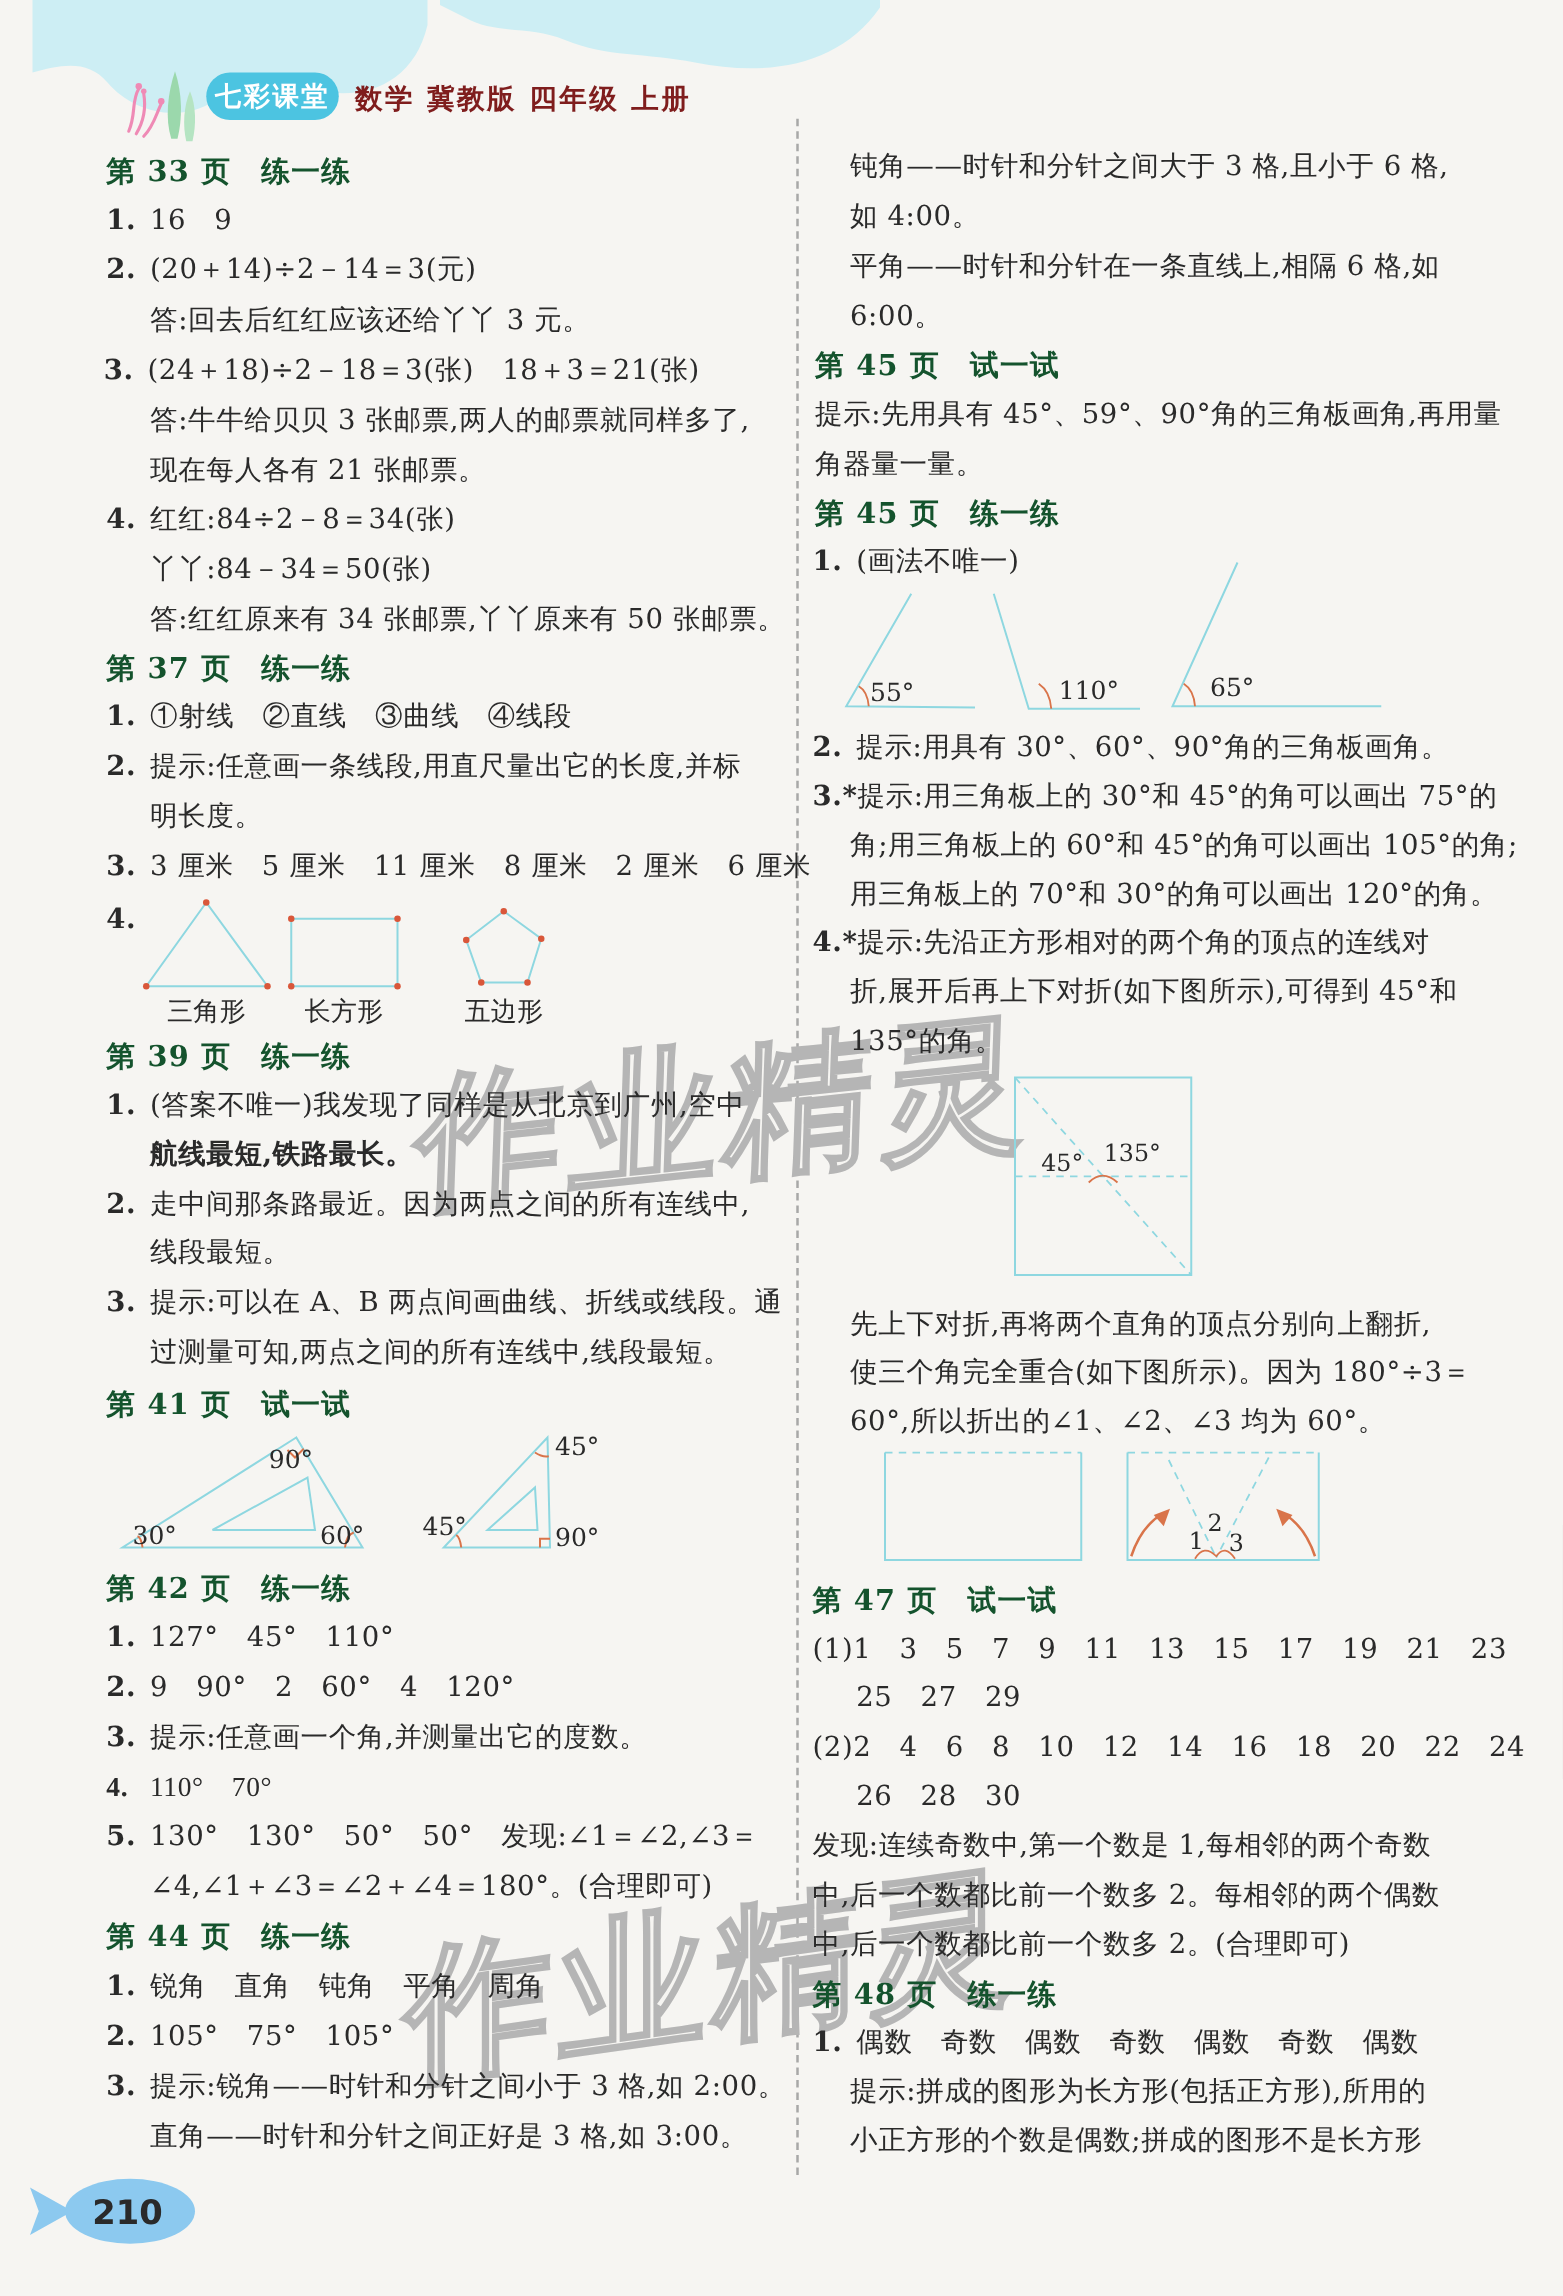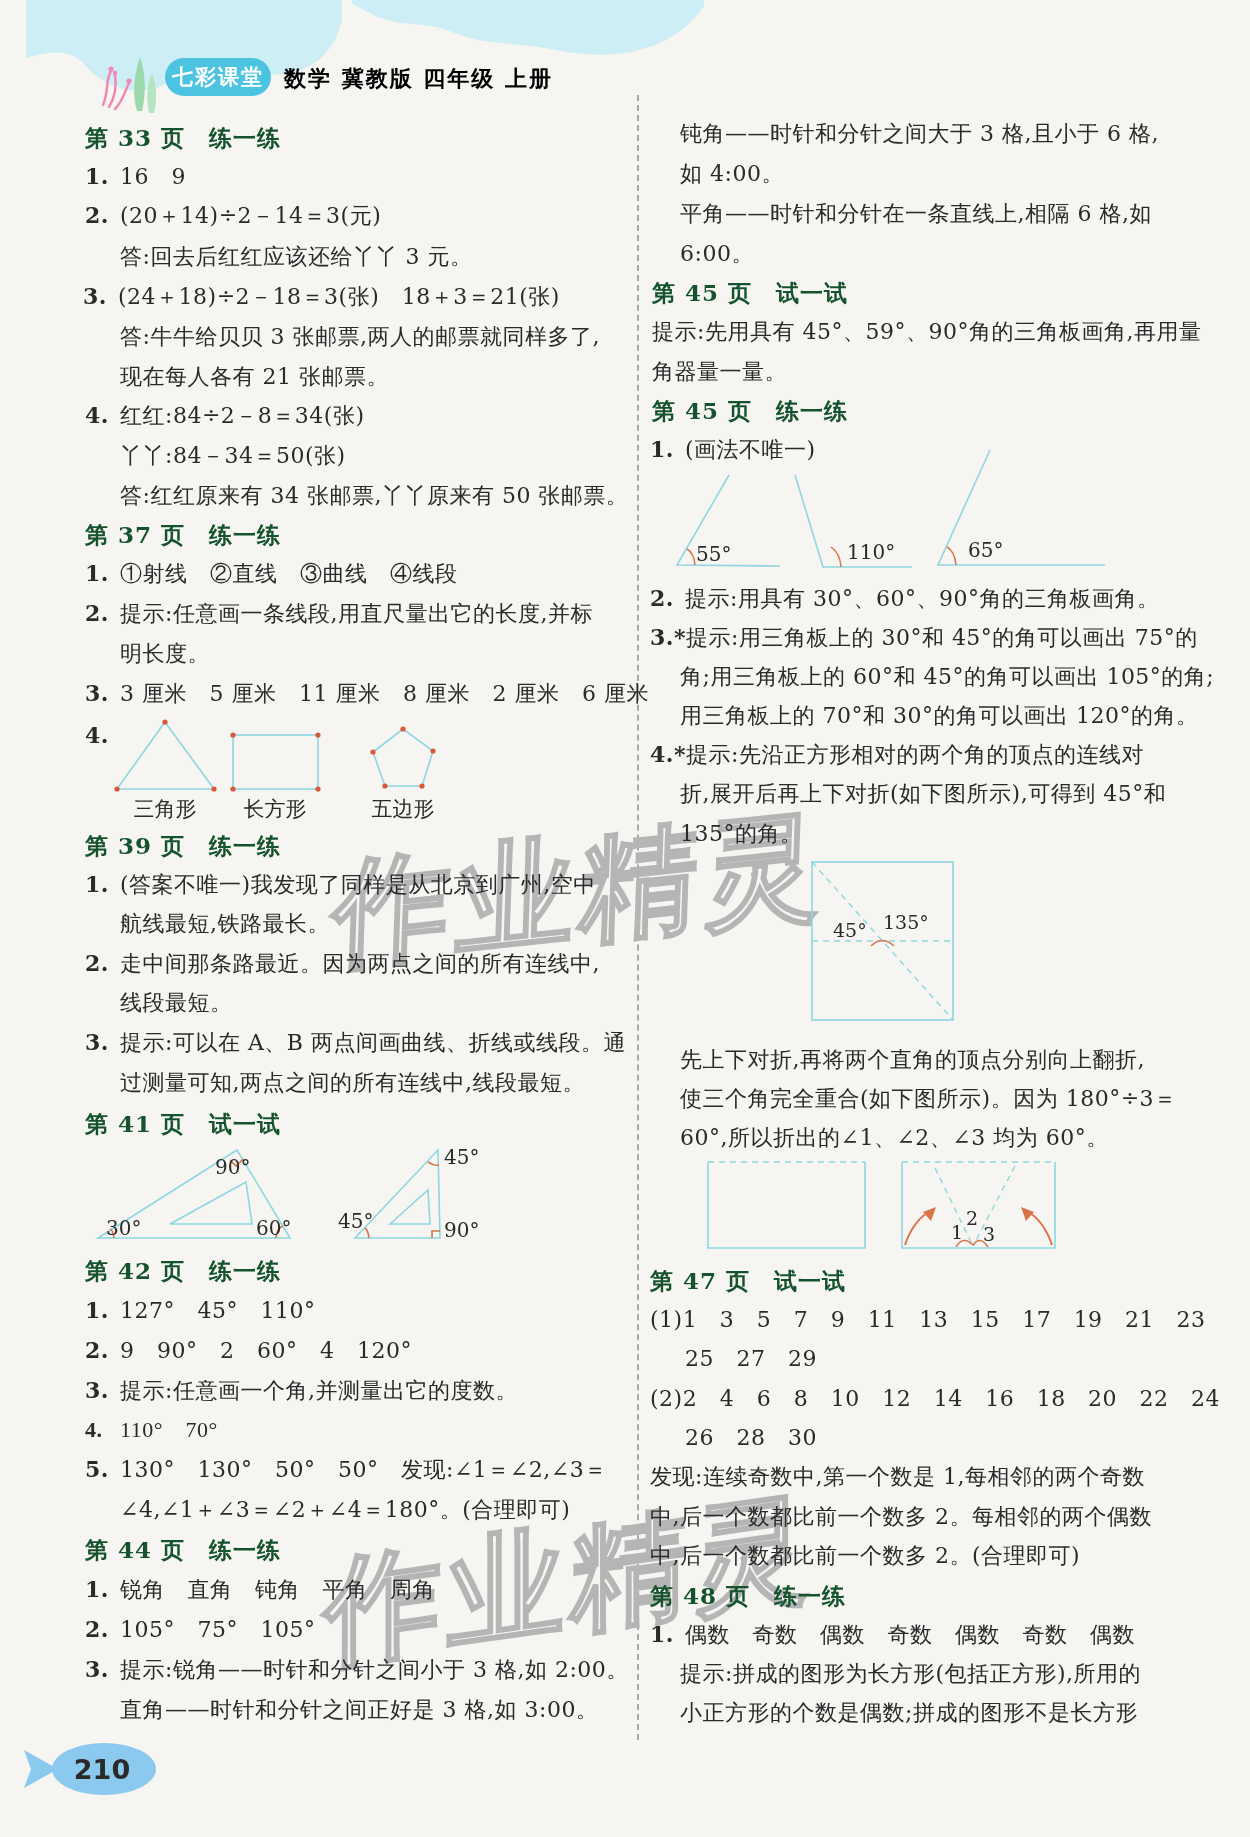--- a/index.html
+++ b/index.html
@@ -26,21 +26,21 @@
   .badge{
     position:absolute;left:165px;top:58px;width:106px;height:38px;
     background:#4cc4e1;border-radius:19px;
     display:flex;align-items:center;justify-content:center;
     color:#ffffff;font-family:"DejaVu Sans",sans-serif;
     font-weight:bold;font-size:21px;letter-spacing:2px;
   }
   .booktitle{
     position:absolute;left:284px;top:64px;
     font-family:"DejaVu Sans",sans-serif;
-    font-weight:bold;font-size:22px;color:#000000;letter-spacing:2px;
+    font-weight:bold;font-size:22px;color:#7f1d1d;letter-spacing:2px;
   }
   .divider{
     position:absolute;left:637px;top:95px;height:1645px;width:0;
     border-left:2px dashed #8f8f8f;opacity:.75;
   }
   svg text{font-family:"DejaVu Serif",serif;fill:#2a2a2a;}
   .wm{position:absolute;pointer-events:none;}
   .wm text{
     font-family:"DejaVu Sans",sans-serif;
     font-weight:bold;
@@ -96,21 +96,21 @@
       <div class="line" style="left: 120px; top: 442px;">丫丫:84－34＝50(张)</div>
       <div class="line" style="left: 120px; top: 482px;">答:红红原来有 34 张邮票,丫丫原来有 50 张邮票。</div>
       <div class="line bold" style="left: 85px; top: 521px;">第 37 页　练一练</div>
       <div class="line" style="left: 85px; top: 560px;"><span class="num">1.</span>①射线　②直线　③曲线　④线段</div>
       <div class="line" style="left: 85px; top: 600px;"><span class="num">2.</span>提示:任意画一条线段,用直尺量出它的长度,并标</div>
       <div class="line" style="left: 120px; top: 640px;">明长度。</div>
       <div class="line" style="left: 85px; top: 680px;"><span class="num">3.</span>3 厘米　5 厘米　11 厘米　8 厘米　2 厘米　6 厘米</div>
       <div class="line" style="left: 85px; top: 722px;"><span class="num">4.</span></div>
       <div class="line bold" style="left: 85px; top: 832px;">第 39 页　练一练</div>
       <div class="line" style="left: 85px; top: 871px;"><span class="num">1.</span>(答案不唯一)我发现了同样是从北京到广州,空中</div>
-      <div class="line" style="left: 120px; top: 910px;">航线最短,铁路最长。</div>
+      <div class="line" style="left: 120px; top: 910px; font-weight: bold;">航线最短,铁路最长。</div>
       <div class="line" style="left: 85px; top: 950px;"><span class="num">2.</span>走中间那条路最近。因为两点之间的所有连线中,</div>
       <div class="line" style="left: 120px; top: 989px;">线段最短。</div>
       <div class="line" style="left: 85px; top: 1029px;"><span class="num">3.</span>提示:可以在 A、B 两点间画曲线、折线或线段。通</div>
       <div class="line" style="left: 120px; top: 1069px;">过测量可知,两点之间的所有连线中,线段最短。</div>
       <div class="line bold" style="left: 85px; top: 1110px;">第 41 页　试一试</div>
       <div class="line bold" style="left: 85px; top: 1257px;">第 42 页　练一练</div>
       <div class="line" style="left: 85px; top: 1297px;"><span class="num">1.</span>127°　45°　110°</div>
       <div class="line" style="left: 85px; top: 1337px;"><span class="num">2.</span>9　90°　2　60°　4　120°</div>
       <div class="line" style="left: 85px; top: 1377px;"><span class="num">3.</span>提示:任意画一个角,并测量出它的度数。</div>
       <div class="line" style="left: 85px; top: 1416px; font-family: Liberation Serif, serif;"><span class="num">4.</span>110°　70°</div>

